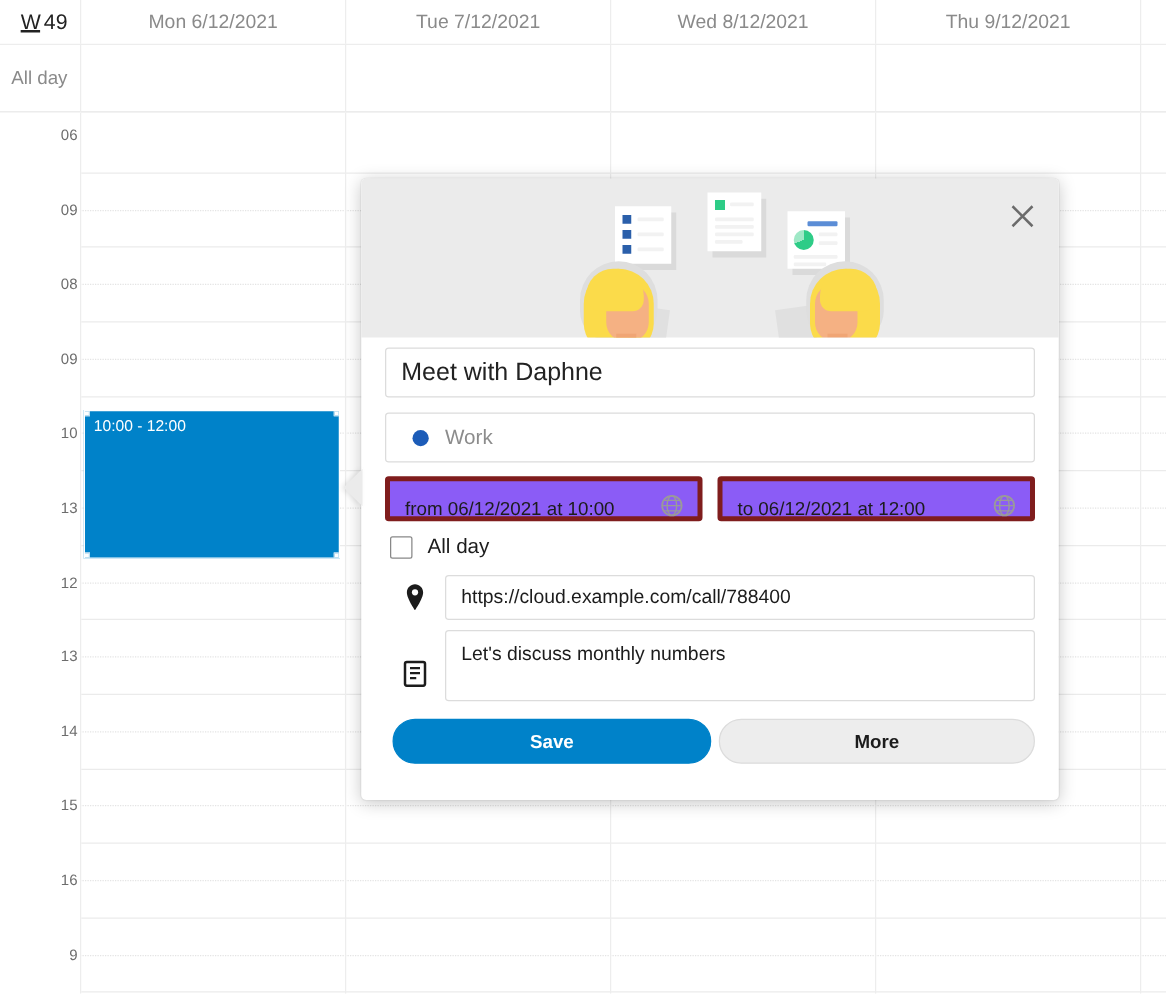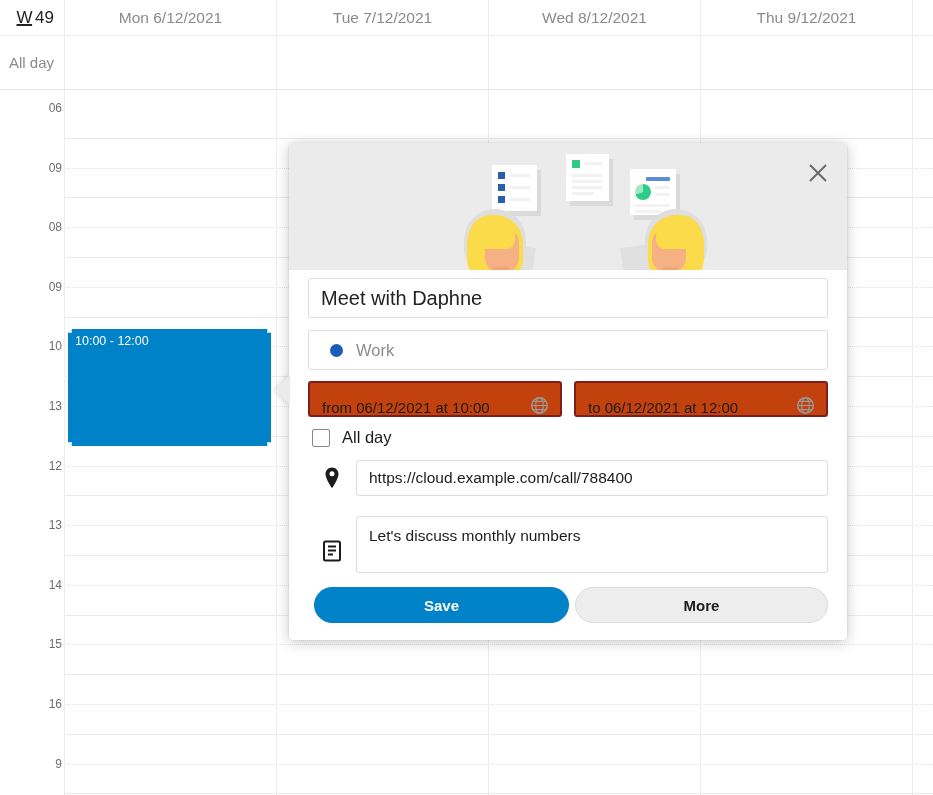--- a/index.html
+++ b/index.html
@@ -232,45 +232,45 @@
     background: #1c5cb8; margin-left: 9px; margin-right: 13px;
   }
   .cat-label { font-size: 16.5px; color: #8c8c8c; }
 
   .row-dates {
     margin-top: 11px;
     display: flex; gap: 12px;
   }
   .date-box {
     width: 266px; height: 36px;
-    border: 2px solid #7f1d1d; border-radius: 3px;
+    border: 4px solid #7f1d1d; border-radius: 3px;
     display: flex; align-items: center; justify-content: space-between;
     padding: 16px 11px 0 12px;
-    background: #c2410c;
+    background: #8b5cf6;
   }
   .date-txt { font-size: 15px; color: #1c1c1c; }
 
   .row-allday {
     margin-top: 11px;
     display: flex; align-items: center;
     padding-left: 4px;
   }
   .chk {
     width: 18px; height: 18px;
     border: 1.5px solid #888; border-radius: 2px;
     background: #fff;
   }
   .allday-txt { font-size: 16.5px; color: #1c1c1c; margin-left: 12px; }
 
   .row-loc {
     margin-top: 13px;
     display: flex; align-items: center;
   }
   .row-desc {
-    margin-top: 20px;
+    margin-top: 8px;
     display: flex; align-items: flex-start;
   }
   .ico-col {
     width: 48px; min-width: 48px;
     display: flex; align-items: center; justify-content: center;
   }
   .row-desc .ico-col { padding-top: 24px; }
   .field-loc {
     width: 494px; height: 36px;
     border: 1px solid #dcdcdc; border-radius: 3px;

